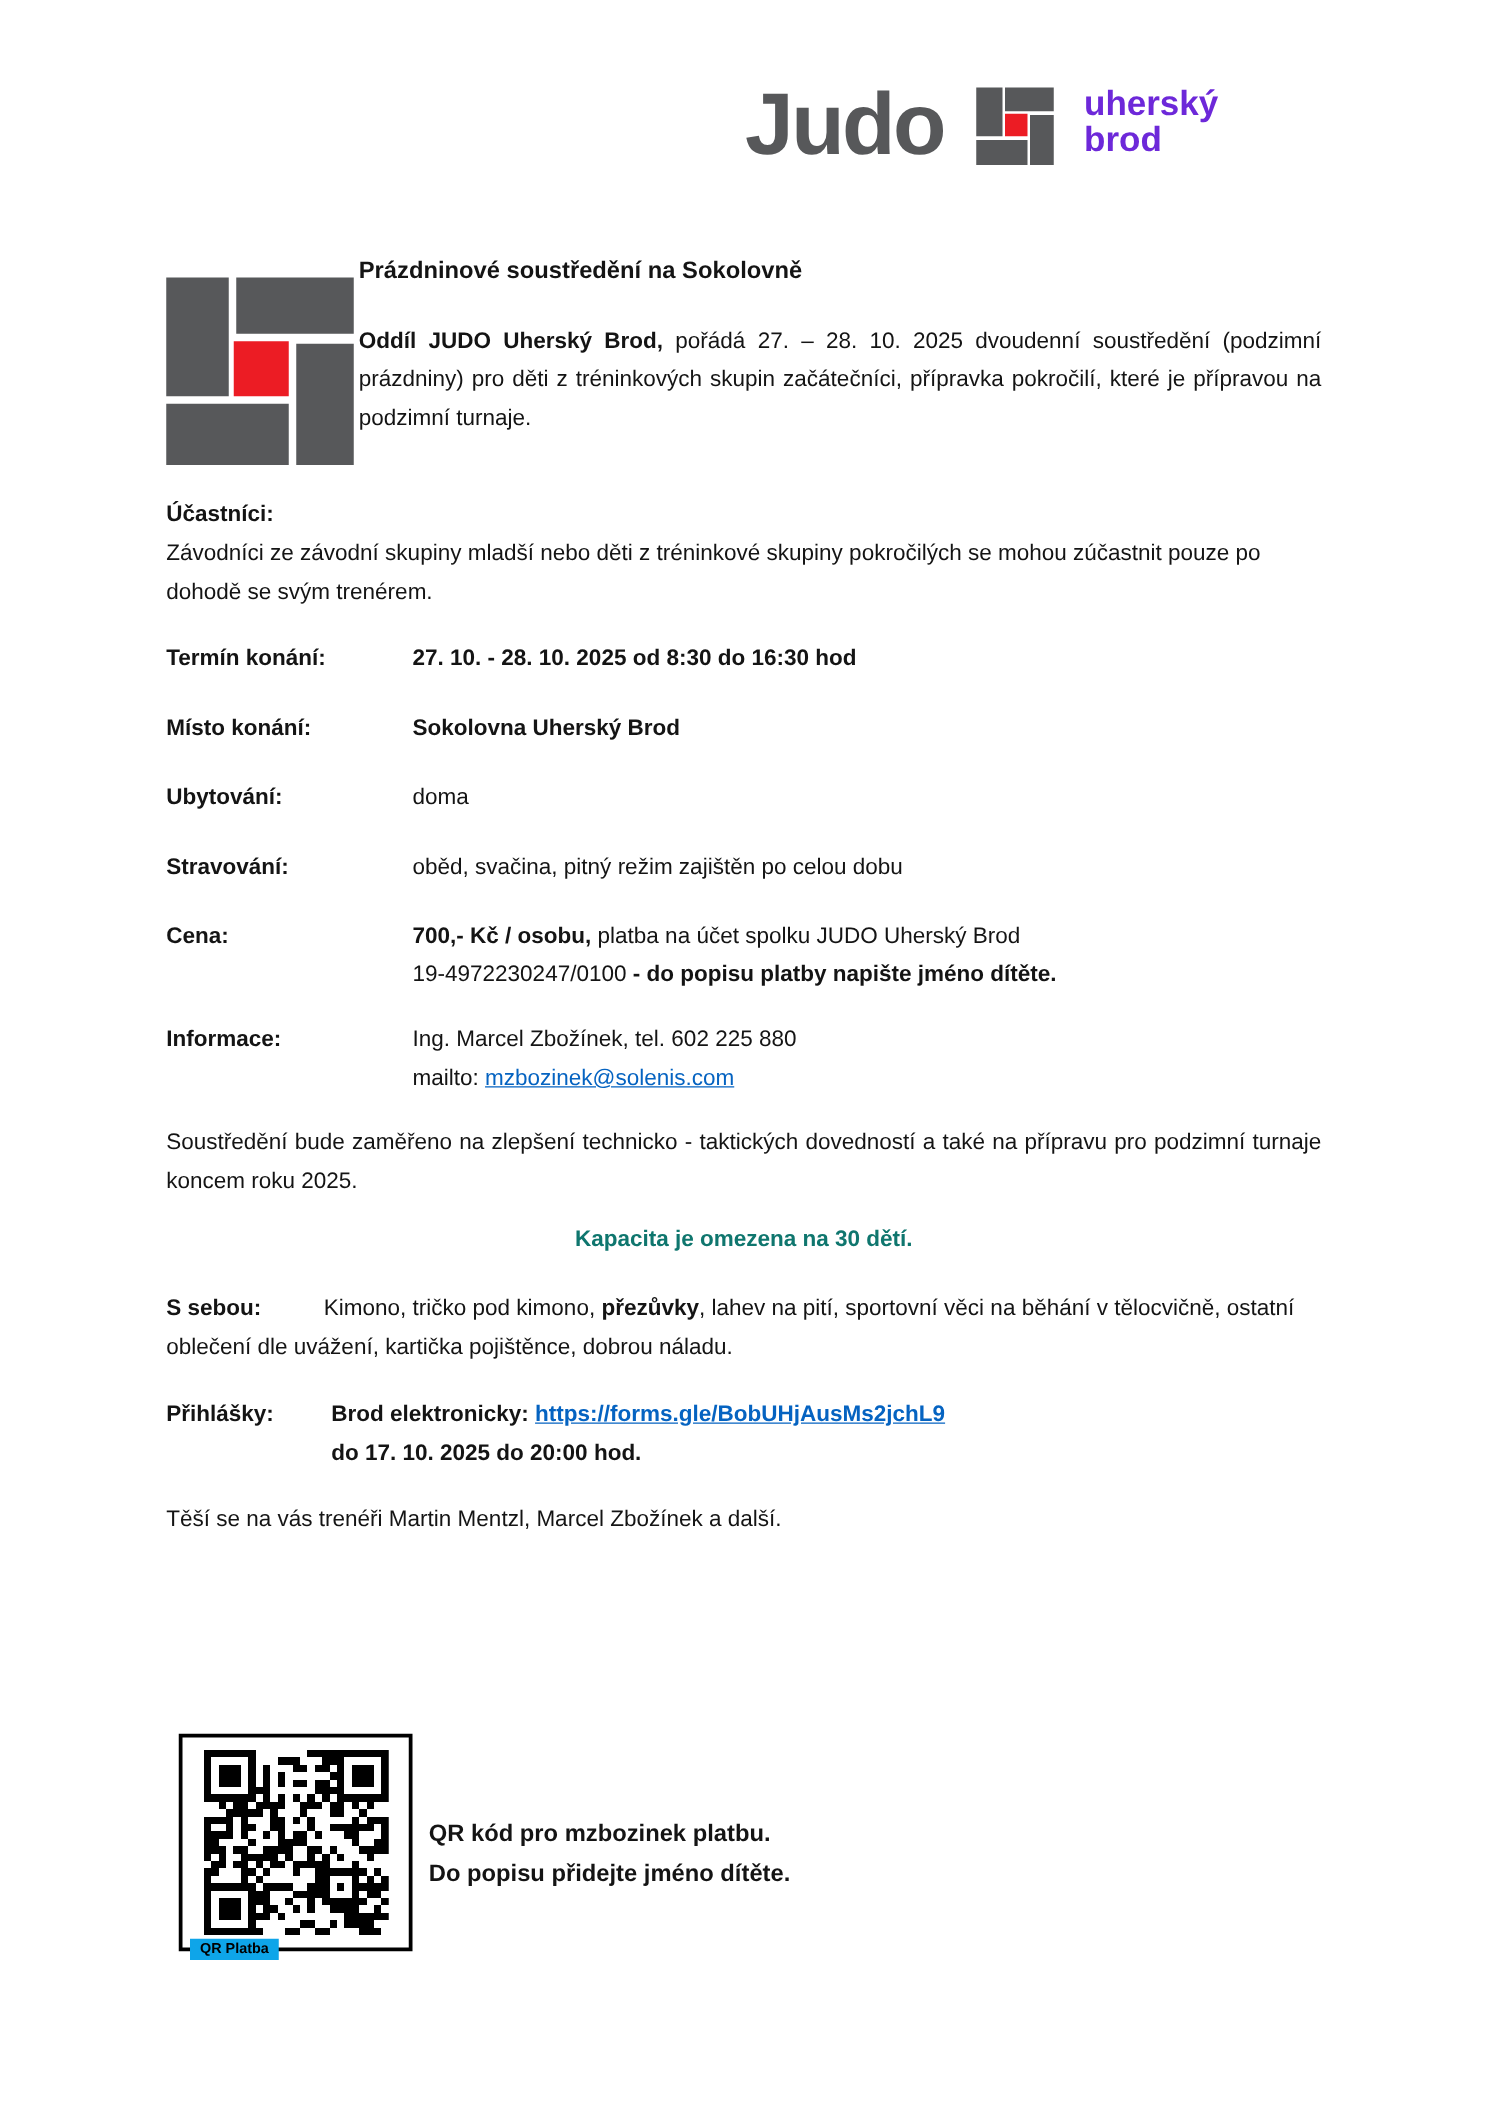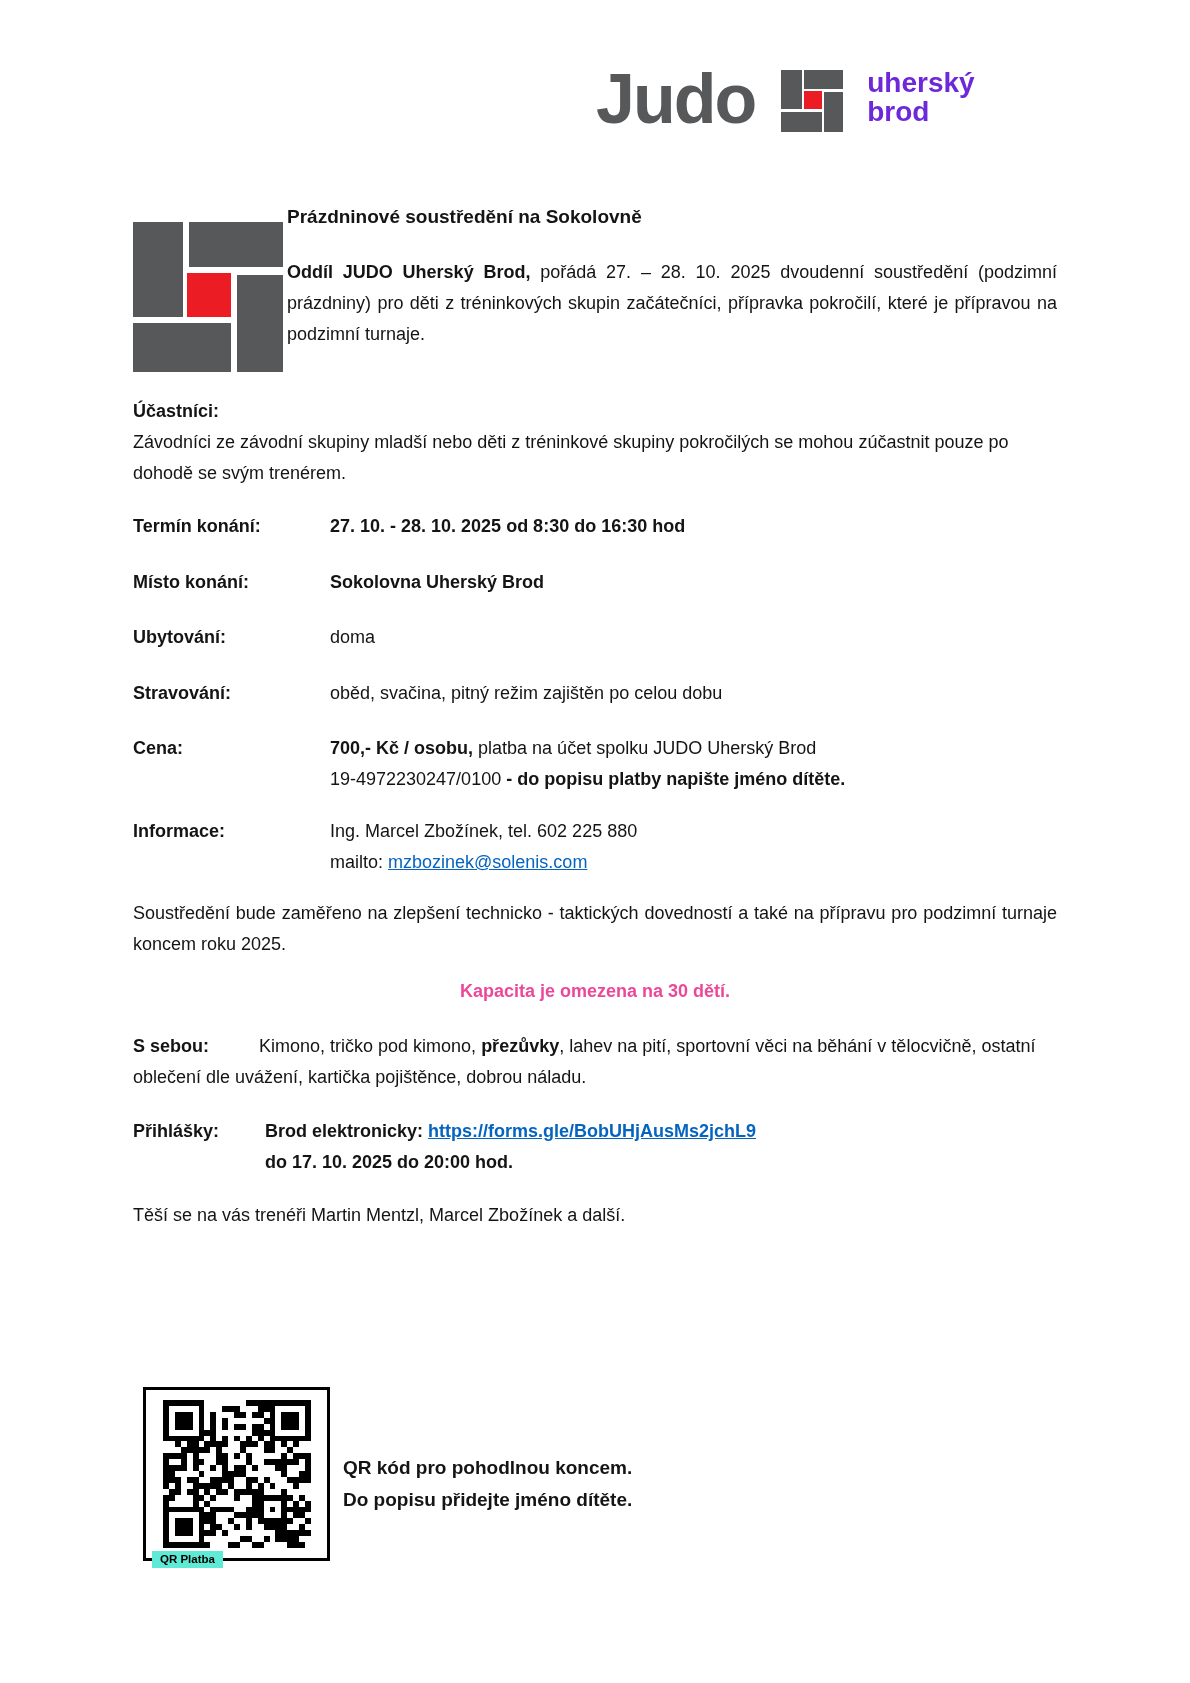--- a/index.html
+++ b/index.html
@@ -44,21 +44,21 @@
   .row2 { left:133px; width:924px; display:flex; }
   .row2 .lbl { width:132px; flex:0 0 132px; font-weight:bold; }
   a.doc-link { text-decoration:underline; cursor:pointer; }
 
   
   .qr-frame {
     left:143px; top:1387px; width:187px; height:174px;
     border:3px solid #000; display:flex; align-items:center; justify-content:center;
   }
   .qr-tag {
-    position:absolute; bottom:-10px; left:6px; background:#5eead4;
+    position:absolute; bottom:-10px; left:6px; background:#0ea5e9;
     padding:0 8px; font-size:11.5px; font-weight:bold; line-height:17px; color:#000;
   }
   .qr-caption { left:343px; top:1452px; font-weight:bold; font-size:19px; line-height:32px; }
 </style>
 </head>
 <body>
 
 <div class="header">
   <span class="judo-word">Judo</span>
   <span class="mark mark-small">
@@ -122,21 +122,21 @@
 <div class="abs row" style="top:816px">
   <span class="lbl">Informace:</span>
   <span>
     <span>Ing. Marcel Zbožínek, tel. 602 225 880</span><br>
     <span>mailto: </span><a class="doc-link" style="color:#0563c1">mzbozinek@solenis.com</a>
   </span>
 </div>
 
 <p class="abs" style="left:133px; top:898px; width:924px; text-align:justify">Soustředění bude zaměřeno na zlepšení technicko - taktických dovedností a také na přípravu pro podzimní turnaje koncem roku 2025.</p>
 
-<p class="abs center-red" style="color:#ec4899">Kapacita je omezena na 30 dětí.</p>
+<p class="abs center-red" style="color:#0f766e">Kapacita je omezena na 30 dětí.</p>
 
 <p class="abs hang" style="top:1031px"><span class="lbl2">S sebou:</span><span class="spacer"></span><span>Kimono, tričko pod kimono, </span><b>přezůvky</b><span>, lahev na pití, sportovní věci na běhání v tělocvičně, ostatní oblečení dle uvážení, kartička pojištěnce, dobrou náladu.</span></p>
 
 <div class="abs row2" style="top:1116px">
   <span class="lbl">Přihlášky:</span>
   <span>
     <b>Brod elektronicky: </b><a class="doc-link b" style="color:#0563c1">https://forms.gle/BobUHjAusMs2jchL9</a><br>
     <b>do 17. 10. 2025 do 20:00 hod.</b>
   </span>
 </div>
@@ -481,15 +481,15 @@
         <rect x="16" y="24" width="1" height="1"></rect>
         <rect x="21" y="24" width="1" height="1"></rect>
         <rect x="22" y="24" width="1" height="1"></rect>
         <rect x="23" y="24" width="1" height="1"></rect>
       </g>
     </svg>
   <span class="qr-tag">QR Platba</span>
 </div>
 
 <div class="abs qr-caption">
-  <span>QR kód pro pohodlnou koncem.</span><br>
+  <span>QR kód pro mzbozinek platbu.</span><br>
   <span>Do popisu přidejte jméno dítěte.</span>
 </div>
 
 </body></html>

